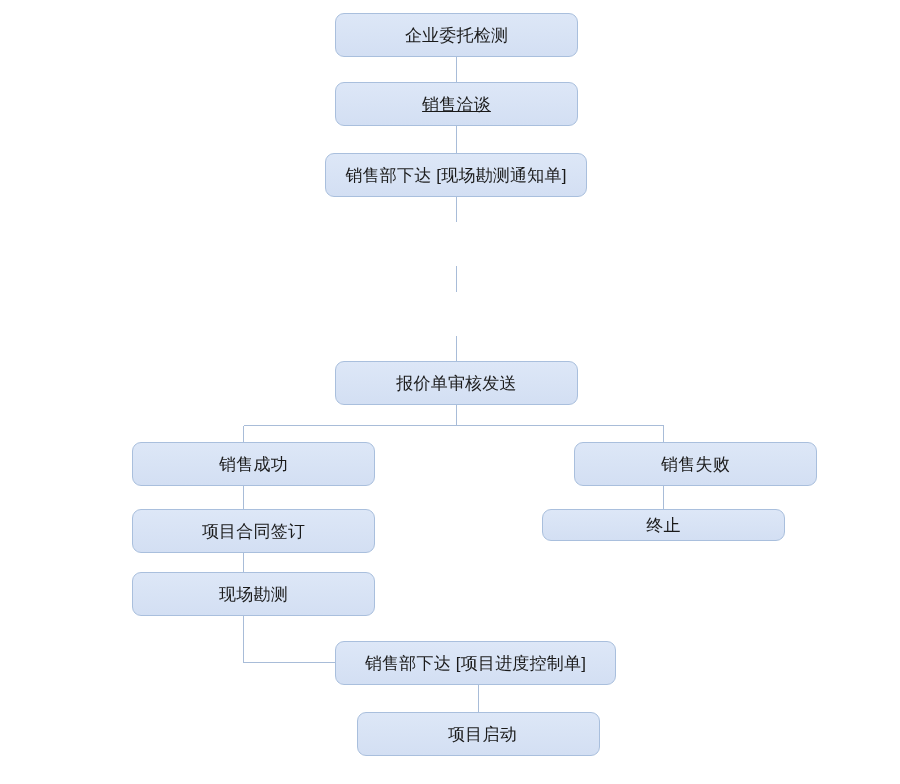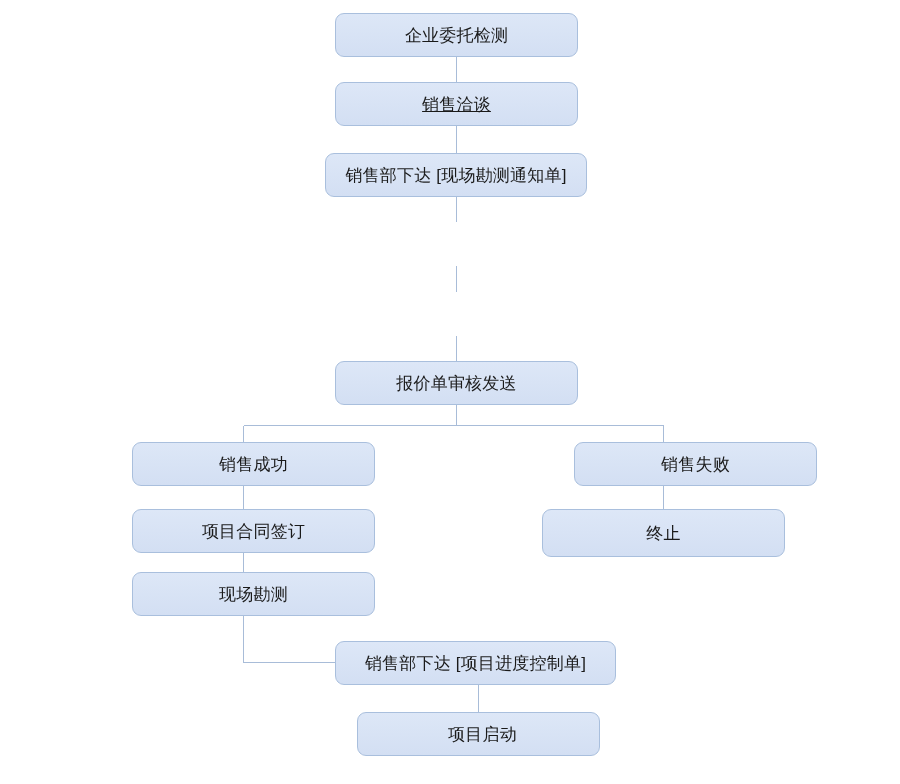--- a/index.html
+++ b/index.html
@@ -100,21 +100,21 @@
   </div>
   <div class="node" style="left: 132px; top: 442px; width: 243px; height: 44px; border-color: rgb(169, 191, 221); color: rgb(26, 26, 26); background: linear-gradient(rgb(221, 231, 247) 0%, rgb(211, 223, 243) 100%);">
     <span class="label">销售成功</span>
   </div>
   <div class="node" style="left: 542px; top: 442px; width: 243px; height: 44px; border-color: rgb(169, 191, 221); color: rgb(26, 26, 26); background: linear-gradient(rgb(221, 231, 247) 0%, rgb(211, 223, 243) 100%); margin-left: 32px;">
     <span class="label">销售失败</span>
   </div>
   <div class="node" style="left: 132px; top: 509px; width: 243px; height: 44px; border-color: rgb(169, 191, 221); color: rgb(26, 26, 26); background: linear-gradient(rgb(221, 231, 247) 0%, rgb(211, 223, 243) 100%);">
     <span class="label">项目合同签订</span>
   </div>
-  <div class="node" style="left: 542px; top: 509px; width: 243px; height: 48px; border-color: rgb(169, 191, 221); color: rgb(26, 26, 26); background: linear-gradient(rgb(221, 231, 247) 0%, rgb(211, 223, 243) 100%);">
+  <div class="node" style="left: 542px; top: 509px; width: 243px; height: 32px; border-color: rgb(169, 191, 221); color: rgb(26, 26, 26); background: linear-gradient(rgb(221, 231, 247) 0%, rgb(211, 223, 243) 100%);">
     <span class="label">终止</span>
   </div>
   <div class="node" style="left: 132px; top: 572px; width: 243px; height: 44px; border-color: rgb(169, 191, 221); color: rgb(26, 26, 26); background: linear-gradient(rgb(221, 231, 247) 0%, rgb(211, 223, 243) 100%);">
     <span class="label">现场勘测</span>
   </div>
   <div class="node" style="left: 335px; top: 641px; width: 281px; height: 44px; border-color: rgb(169, 191, 221); color: rgb(26, 26, 26); background: linear-gradient(rgb(221, 231, 247) 0%, rgb(211, 223, 243) 100%);">
     <span class="label">销售部下达 [项目进度控制单]</span>
   </div>
   <div class="node" style="left: 357px; top: 712px; width: 243px; height: 44px; border-color: rgb(169, 191, 221); color: rgb(26, 26, 26); background: linear-gradient(rgb(221, 231, 247) 0%, rgb(211, 223, 243) 100%); padding-left: 8px;">
     <span class="label">项目启动</span>

